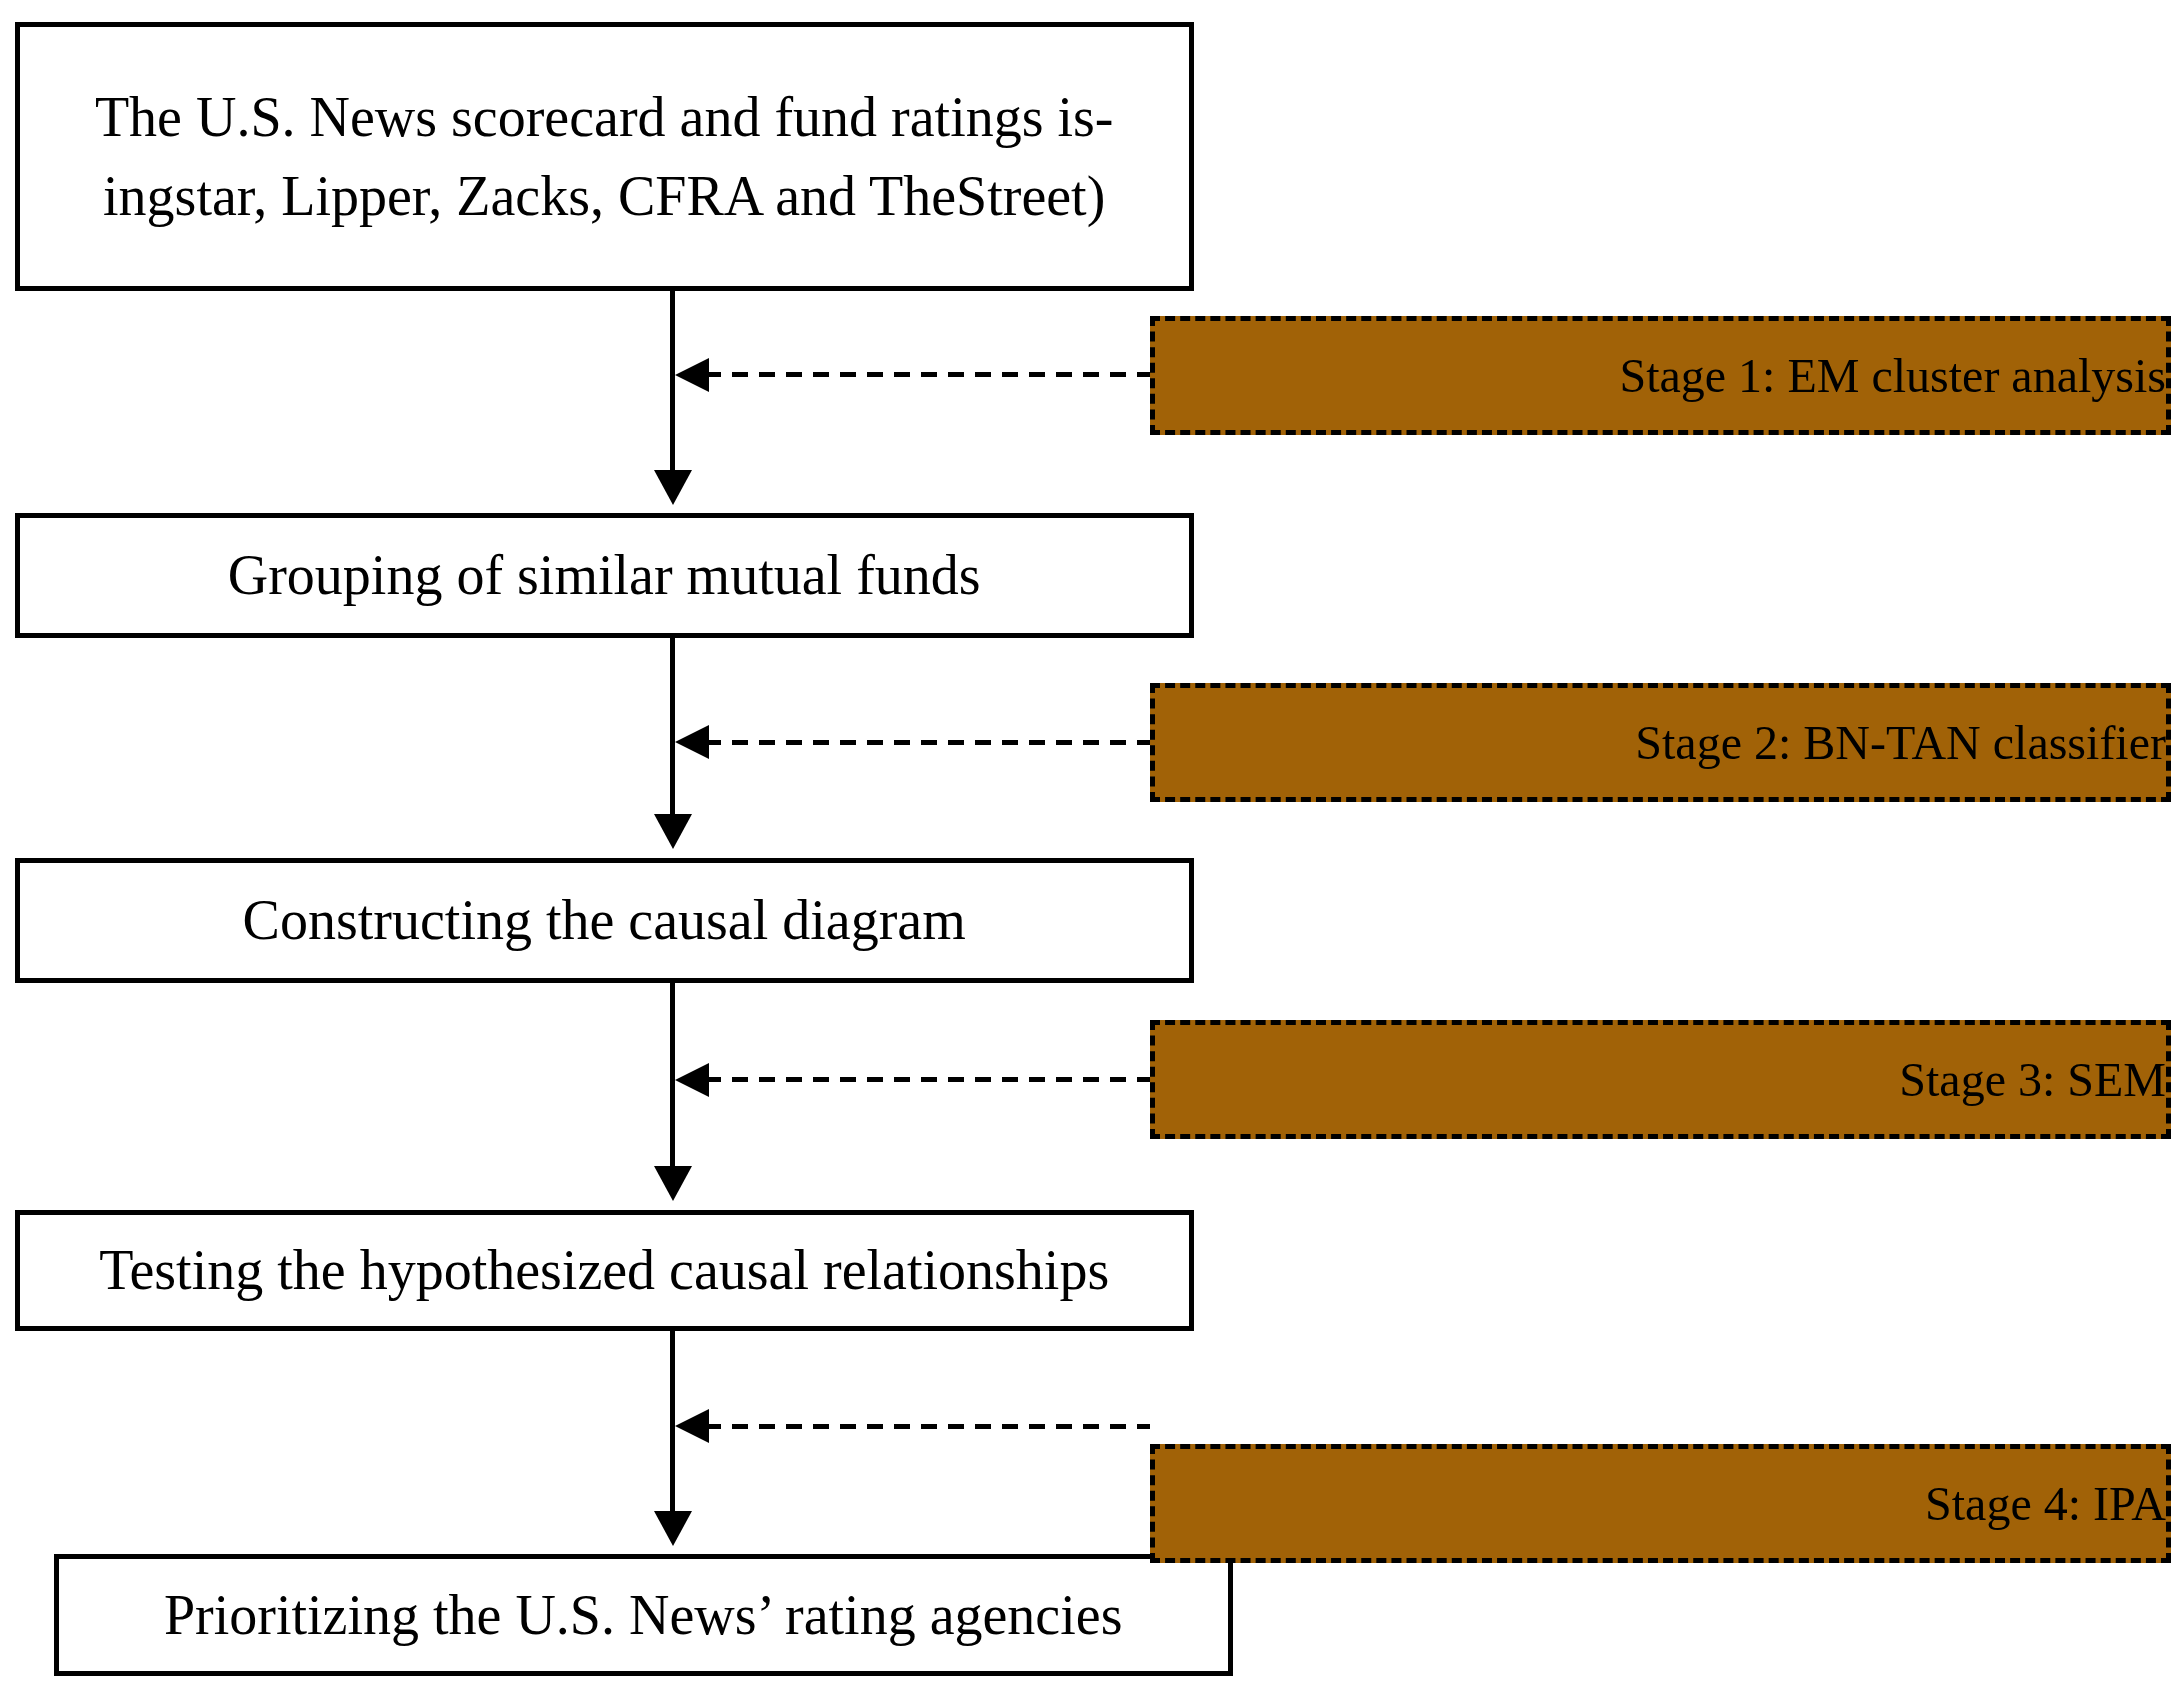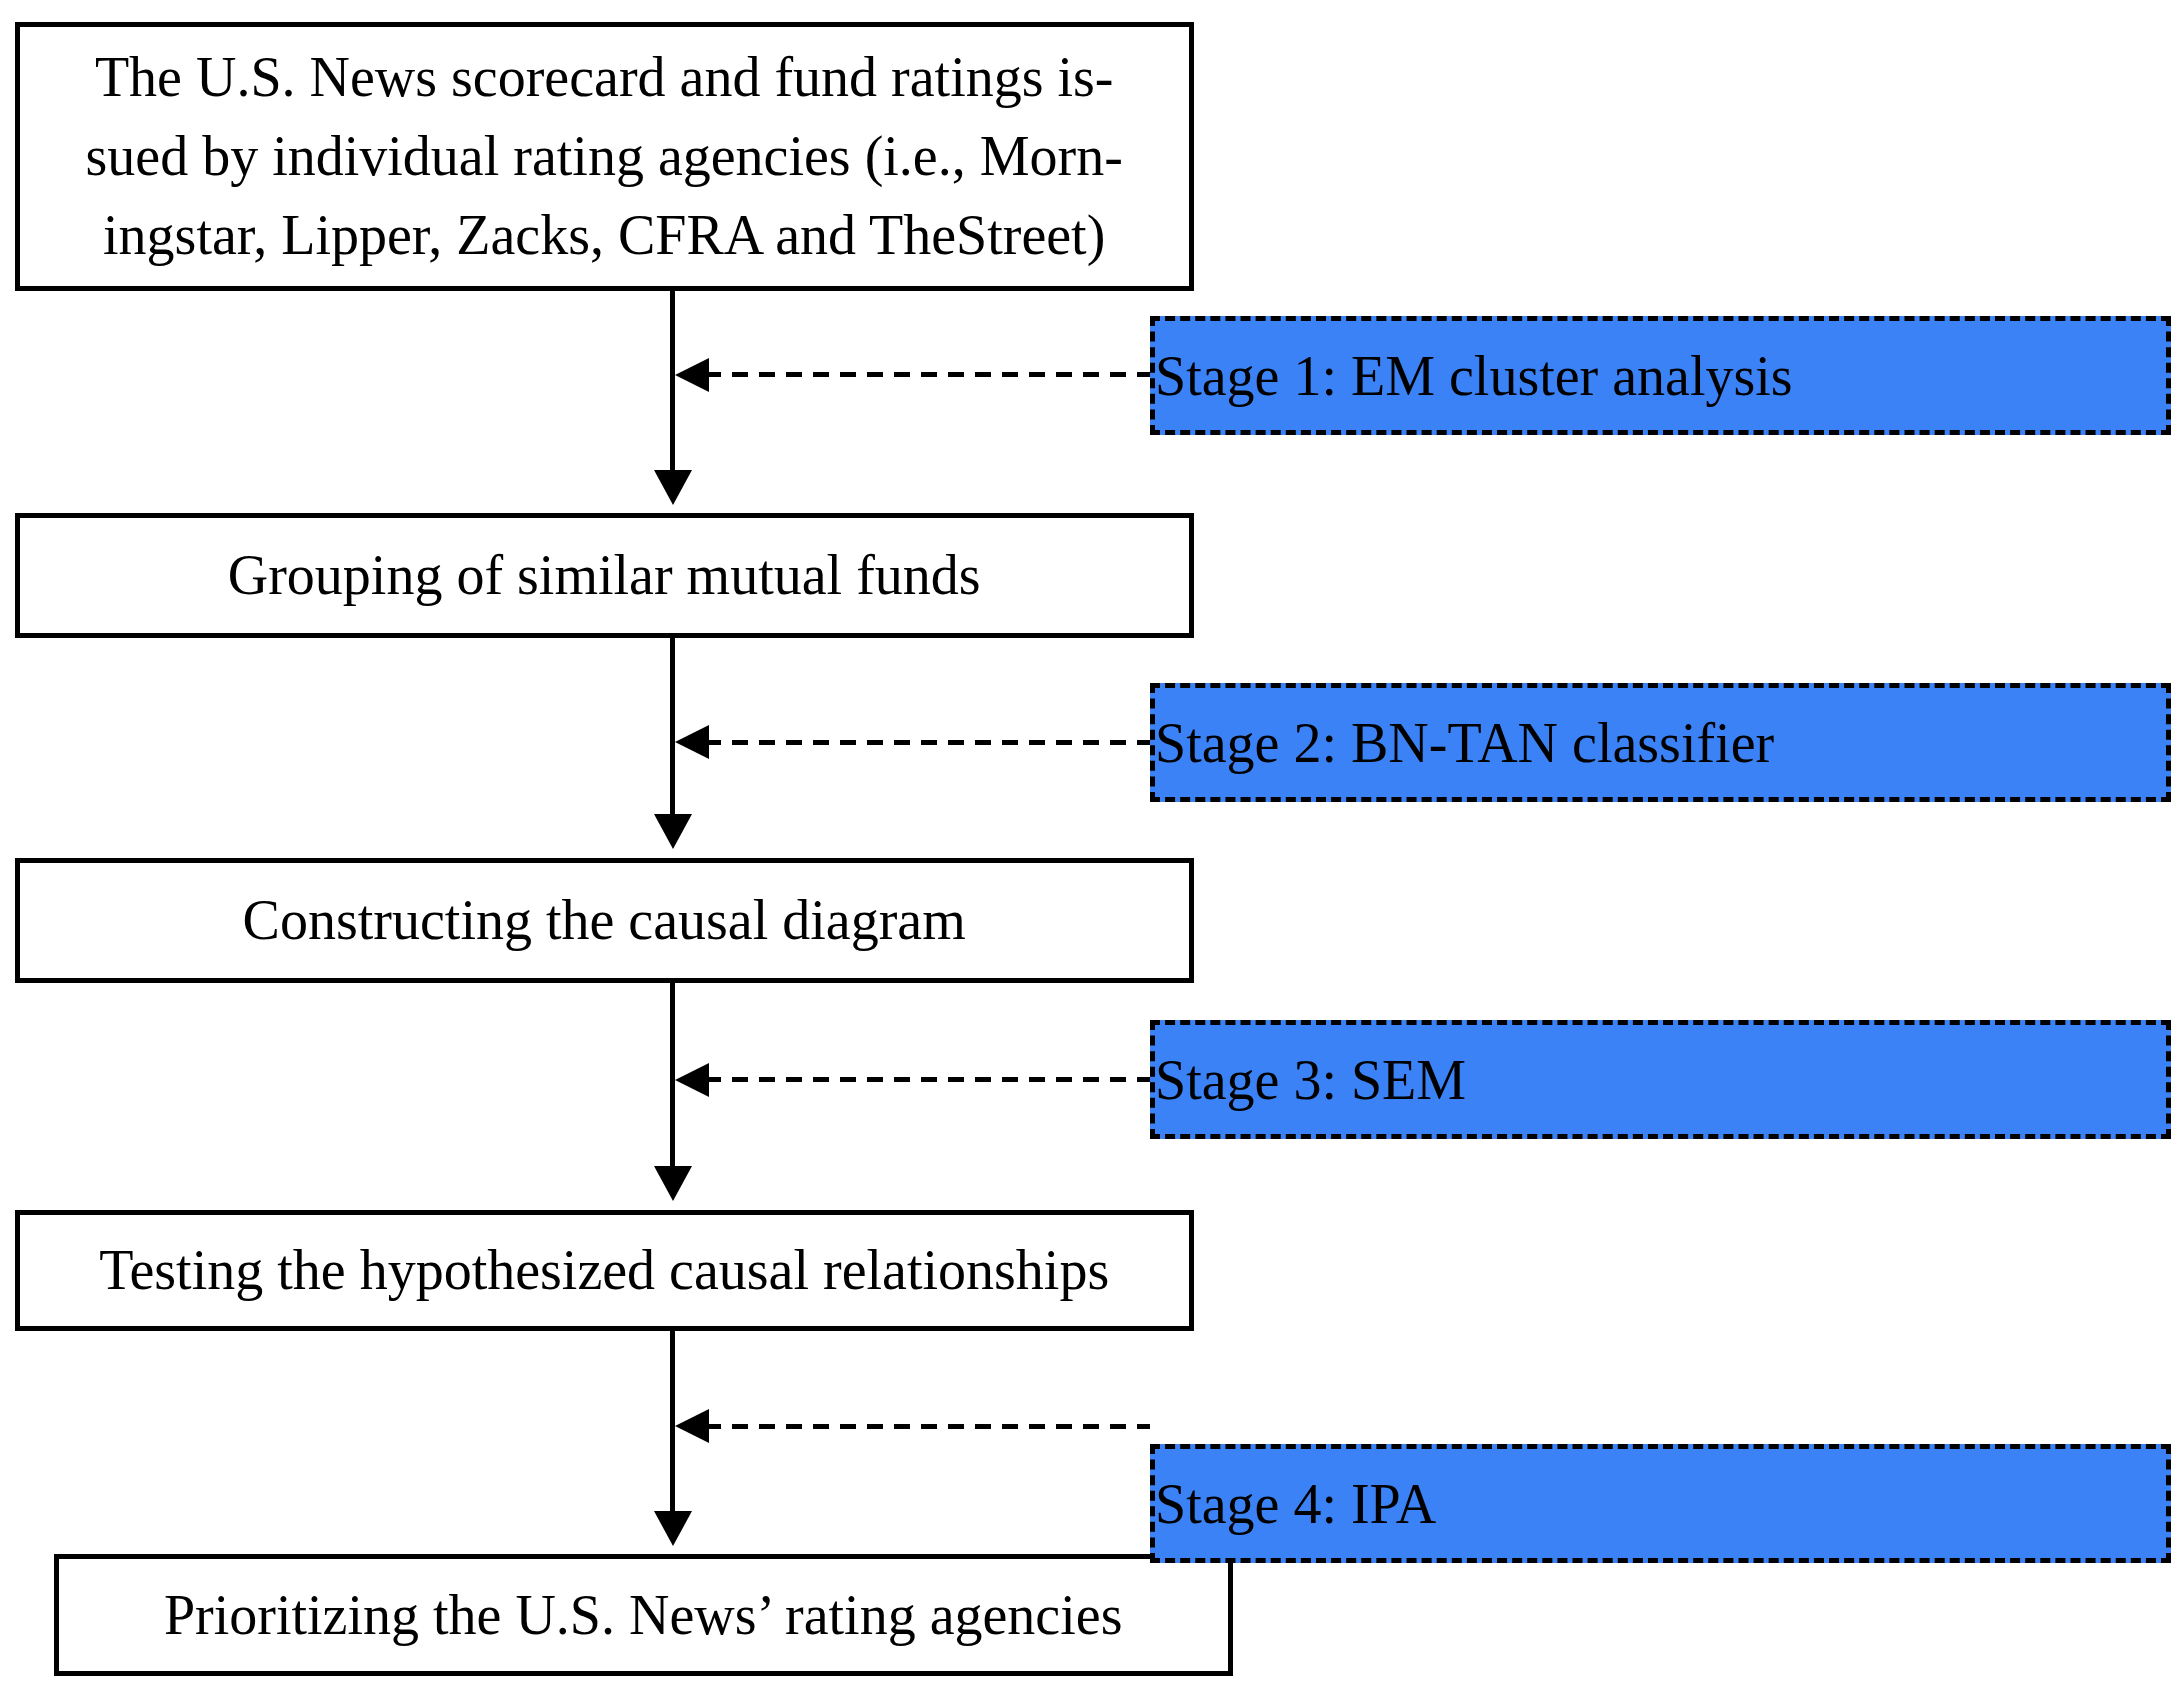--- a/index.html
+++ b/index.html
@@ -33,26 +33,26 @@
   }
   .mbox .bl { display: block; }
   
   .sbox {
     position: absolute;
     left: 1150px;
     width: 1021px;
     height: 119px;
     box-sizing: border-box;
     border: 5.2px dashed #000000;
-    background: #3b82f6;
+    background: #a16207;
     display: flex;
     align-items: center;
-    justify-content: flex-start;
+    justify-content: flex-end;
     text-align: center;
-    font-size: 56px;
+    font-size: 48px;
   }
   
   .vline {
     position: absolute;
     left: 670px;
     width: 5.2px;
     background: #000000;
   }
   
   .vhead {
@@ -84,21 +84,20 @@
   }
 </style>
 </head>
 <body>
 
 <div class="canvas">
 
   <div class="mbox" style="top:22px; height:269px;">
     <div>
       <span class="bl">The U.S. News scorecard and fund ratings is-</span>
-      <span class="bl">sued by individual rating agencies (i.e., Morn-</span>
       <span class="bl">ingstar, Lipper, Zacks, CFRA and TheStreet)</span>
     </div>
   </div>
 
   <div class="mbox" style="top:513px; height:125px;">
     <span>Grouping of similar mutual funds</span>
   </div>
 
   <div class="mbox" style="top:858px; height:125px;">
     <span>Constructing the causal diagram</span>

